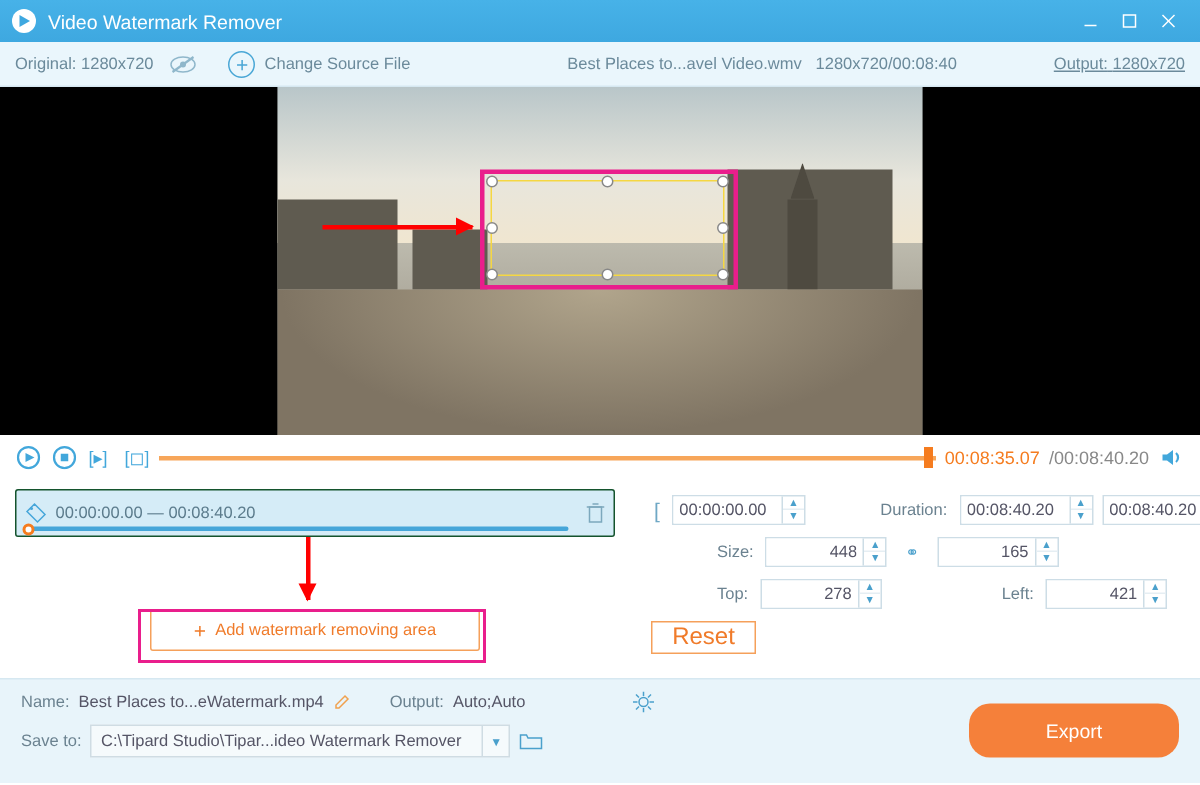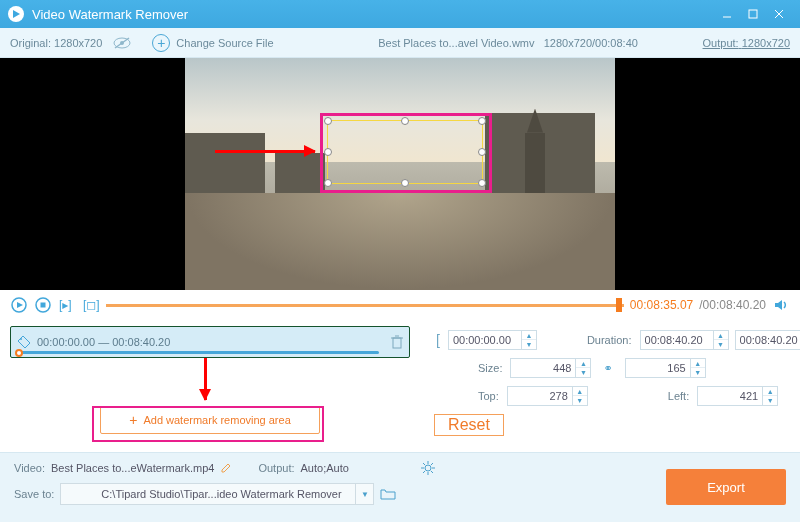--- a/index.html
+++ b/index.html
@@ -73,24 +73,24 @@
 .spin div { width:14px; height:9px; display:flex; align-items:center; justify-content:center; font-size:7px; color:#4aa0cc; cursor:pointer; line-height:1; }
 .spin div:first-child { border-bottom:1px solid #e5eef3; }
 .lbl { margin-right:2px;padding-left:44px; }
 .link-icon { color:#4aa0cc; padding:0 6px; cursor:pointer; }
 .reset { border:1px solid #f5a05a; color:#f07b2a; background:#fff; width:70px; height:22px; cursor:pointer; font-size:16px; }
 
 
 .footer { height: 70px; background: #e8f4fa; border-top:1px solid #d6e8f1; padding: 8px 14px; display:flex; flex-direction:column; gap:8px; font-size:11px; color:#6b8290; position:relative; }
 .frow { display:flex; align-items:center; gap:6px; }
 .frow .val { color:#556; }
-.path-box { display:flex; align-items:center; border:1px solid #cfdce3; background:#f5fafc; height:22px;padding-left:34px; }
+.path-box { display:flex; align-items:center; border:1px solid #cfdce3; background:#f5fafc; height:22px; }
 .path-box input { border:none; background:transparent; width:260px; padding:0 6px; font-size:11px; color:#556; outline:none; }
 .path-dd { width:18px; height:20px; border-left:1px solid #cfdce3; display:flex; align-items:center; justify-content:center; cursor:pointer; color:#4aa0cc; font-size:8px; }
-.export { position:absolute; right:14px; top:16px; width:120px; height:36px; background:#f5803a; color:#fff; border:none; font-size:13px; cursor:pointer; border-radius:2px; }
+.export { position:absolute; right:14px; top:16px; width:140px; height:36px; background:#f5803a; color:#fff; border:none; font-size:13px; cursor:pointer; border-radius:14px; }
 
 .ficon { cursor:pointer; display:inline-flex; }
 </style>
 </head>
 <body>
 
 <div class="titlebar">
   <span class="logo">
     <svg viewBox="0 0 10 10">
         <polygon points="2,1 9,5 2,9" fill="#3ea8e0"></polygon>
@@ -290,21 +290,21 @@
         </span>
     </div>
     <div class="row">
       <button class="reset">Reset</button>
     </div>
   </div>
 </div>
 
 <div class="footer">
   <div class="frow">
-    <span>Video:</span>
+    <span>Name:</span>
     <span class="val">Best Places to...eWatermark.mp4</span>
     <span class="ficon">
         <svg width="12" height="12" viewBox="0 0 12 12">
           <path d="M2 10 L2 8 L8 2 L10 4 L4 10 Z" fill="none" stroke="#f0a14e"></path>
         </svg>
       </span>
     <span style="width:14px;"></span>
     <span>Output:</span>
     <span class="val">Auto;Auto</span>
     <span style="width:60px;"></span>

